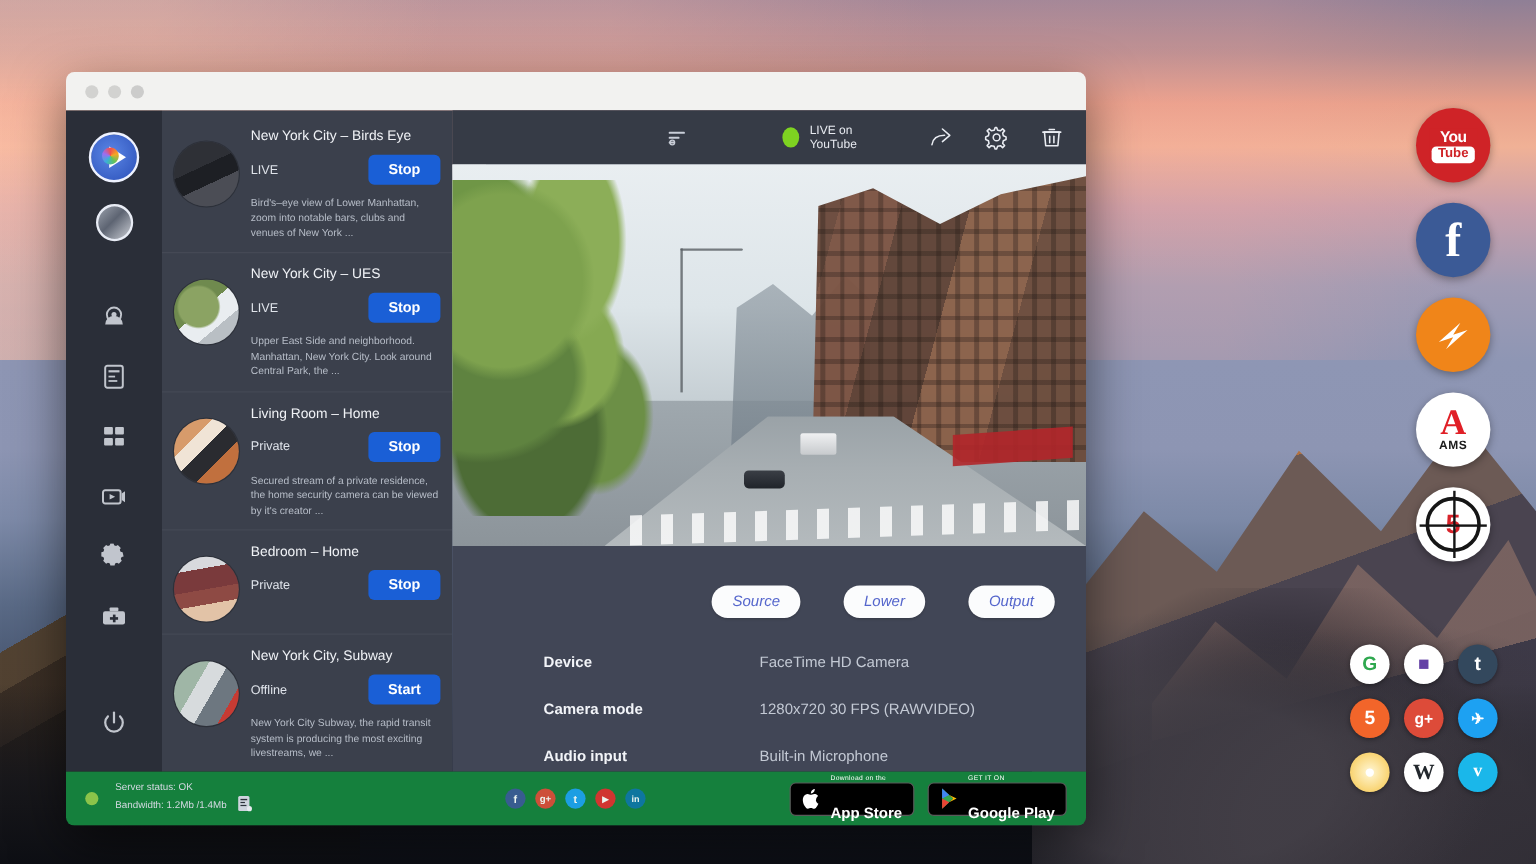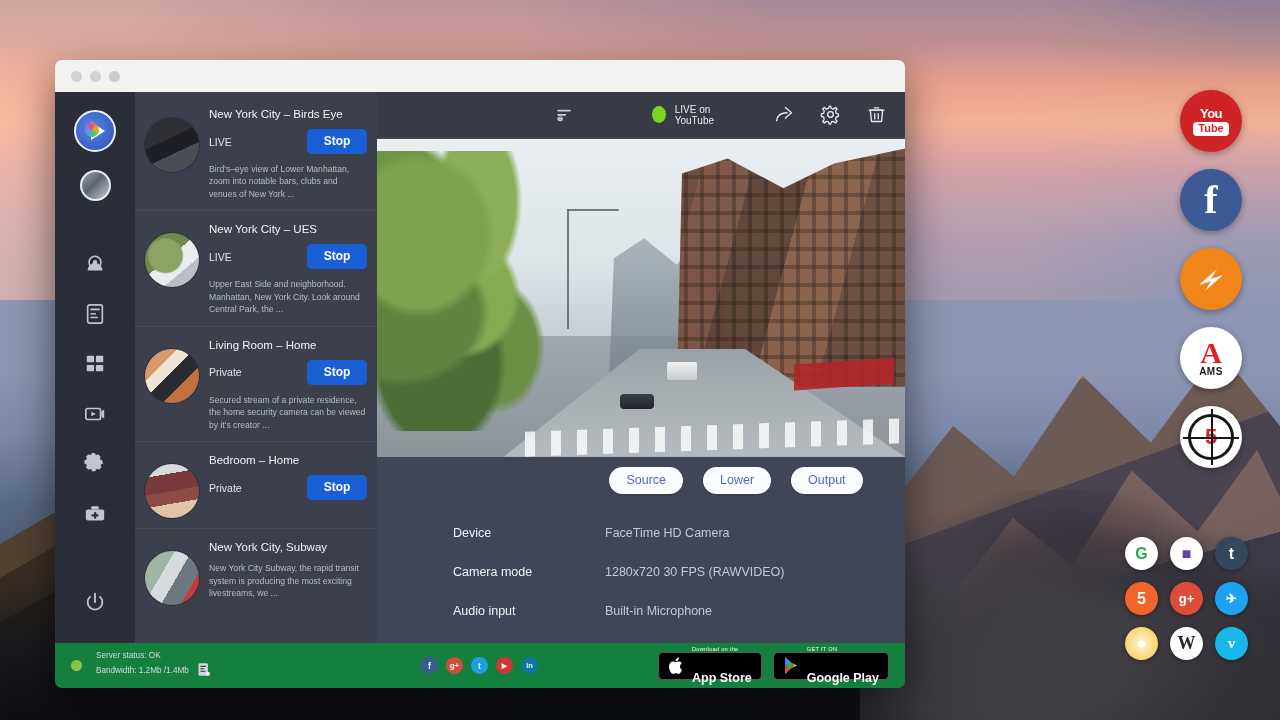--- a/index.html
+++ b/index.html
@@ -266,31 +266,31 @@
     background: linear-gradient(to bottom, #d6d9dc, #9fa4aa); }
   .vid-truck { position: absolute; left: 55%; bottom: 24%; width: 30px; height: 18px;
     background: linear-gradient(to bottom, #f0f1f2, #c7cacd); border-radius: 2px; }
   .vid-awning { position: absolute; right: 2%; bottom: 22%; width: 100px; height: 26px;
     background: #b1262a; transform: skewY(-4deg); opacity: .9; }
   .vid-lamp { position: absolute; left: 36%; top: 22%; width: 2px; height: 120px; background: rgba(90,95,100,.8); }
   .vid-lamp::before { content:""; position: absolute; top: 0; left: 0; width: 52px; height: 2px;
     background: rgba(90,95,100,.8); border-radius: 2px; }
 
   
-  #tabs { display: flex; justify-content: center; gap: 20px; padding: 9px 0 0 0; padding-left: 190px; }
+  #tabs { display: flex; justify-content: center; gap: 36px; padding: 33px 0 0 0; padding-left: 190px; font-style: italic; }
   .pill {
     background: #fbfcfd; color: #5566cc; font-size: 12.5px;
     border-radius: 14px; padding: 6px 17px 7px; cursor: pointer;
     box-shadow: 0 1px 2px rgba(0,0,0,.18);
   }
 
   
   #settings { padding: 30px 0 0 76px; }
   .srow { display: flex; margin-bottom: 25px; }
-  .skey { width: 152px; color: #f2f4f8; font-size: 12.5px; font-weight: normal; }
+  .skey { width: 180px; color: #f2f4f8; font-size: 12.5px; font-weight: bold; }
   .sval { color: #c3c9d4; font-size: 12.5px; }
 
   
   #statusbar {
     height: 45px; background: #15803d; display: flex; align-items: center;
     padding: 0 16px; flex: 0 0 45px;
   }
   .status-dot { width: 11px; height: 11px; border-radius: 50%; background: #8bc34a; margin-right: 14px; }
   .status-text { color: #d4d9e2; font-size: 8.2px; line-height: 1.5; }
   .status-doc { margin-left: 5px; display: inline-block; vertical-align: -4px; }
@@ -492,20 +492,24 @@
               <span class="cam-state">Private</span>
               <span class="cam-btn">Stop</span>
             </div>
           </div>
         </div>
 
         <div class="cam-row" style="border-bottom:none">
           <div class="cam-thumb thumb-5"></div>
           <div class="cam-info">
             <div class="cam-title">New York City, Subway</div>
+            <div class="cam-midrow">
+              <span class="cam-state">Offline</span>
+              <span class="cam-btn">Start</span>
+            </div>
             <div class="cam-desc">New York City Subway, the rapid transit system is producing the most exciting livestreams, we ...</div>
           </div>
         </div>
 
       </div>
     </div>
 
     <div id="main">
 
       <div id="topbar">

